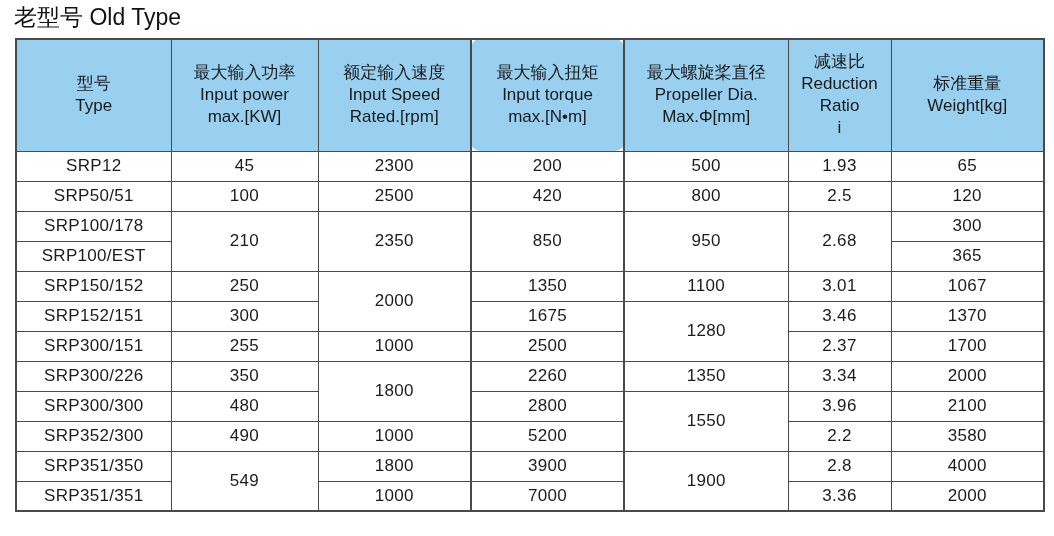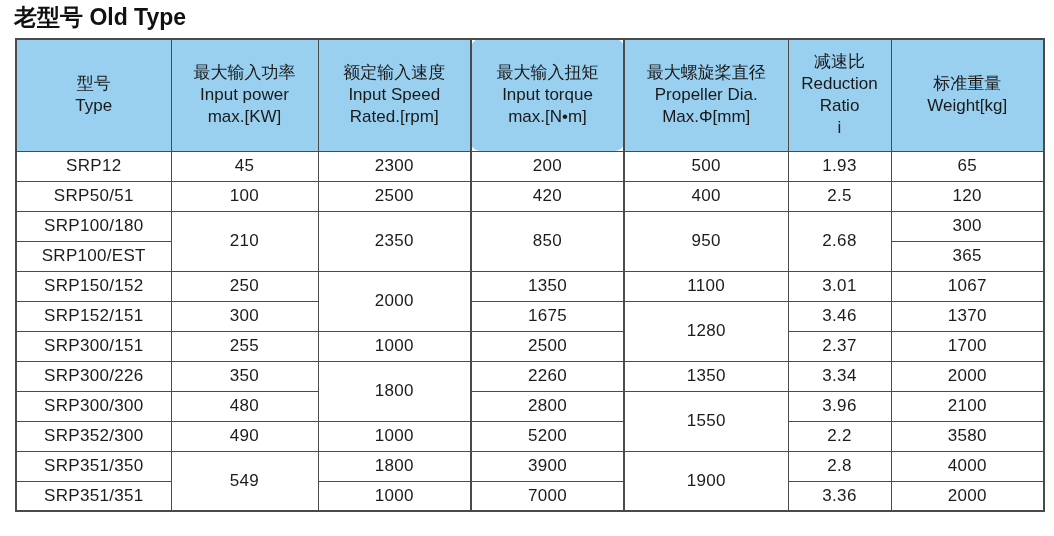--- a/index.html
+++ b/index.html
@@ -8,21 +8,21 @@
     --text:#1c1c1c;
   }
   *{box-sizing:border-box;}
   html,body{margin:0;padding:0;}
   body{
     width:1054px;height:536px;background:#fff;position:relative;
     font-family:"Liberation Sans", sans-serif;color:var(--text);
   }
   .title{
     position:absolute;left:14px;top:2px;
-    font-size:23px;font-weight:700;color:#111;white-space:nowrap;
+    font-size:23px;font-weight:400;color:#111;white-space:nowrap;
   }
   table.spec{
     position:absolute;left:15px;top:38px;
     border-collapse:collapse;table-layout:fixed;width:1028px;
     border:2px solid var(--border);
   }
   th,td{
     border:1px solid var(--border);
     text-align:center;vertical-align:middle;
     padding:0 2px;overflow:hidden;
@@ -85,26 +85,26 @@
         <td class="c3">200</td>
         <td class="c4">500</td>
         <td class="c5">1.93</td>
         <td class="c6">65</td>
       </tr>
       <tr>
         <td class="c0">SRP50/51</td>
         <td class="c1">100</td>
         <td class="c2">2500</td>
         <td class="c3">420</td>
-        <td class="c4">400</td>
+        <td class="c4">800</td>
         <td class="c5">2.5</td>
         <td class="c6">120</td>
       </tr>
       <tr>
-        <td class="c0">SRP100/180</td>
+        <td class="c0">SRP100/178</td>
         <td class="c1" rowspan="2">210</td>
         <td class="c2" rowspan="2">2350</td>
         <td class="c3" rowspan="2">850</td>
         <td class="c4" rowspan="2">950</td>
         <td class="c5" rowspan="2">2.68</td>
         <td class="c6">300</td>
       </tr>
       <tr>
         <td class="c0">SRP100/EST</td>
         <td class="c6">365</td>

